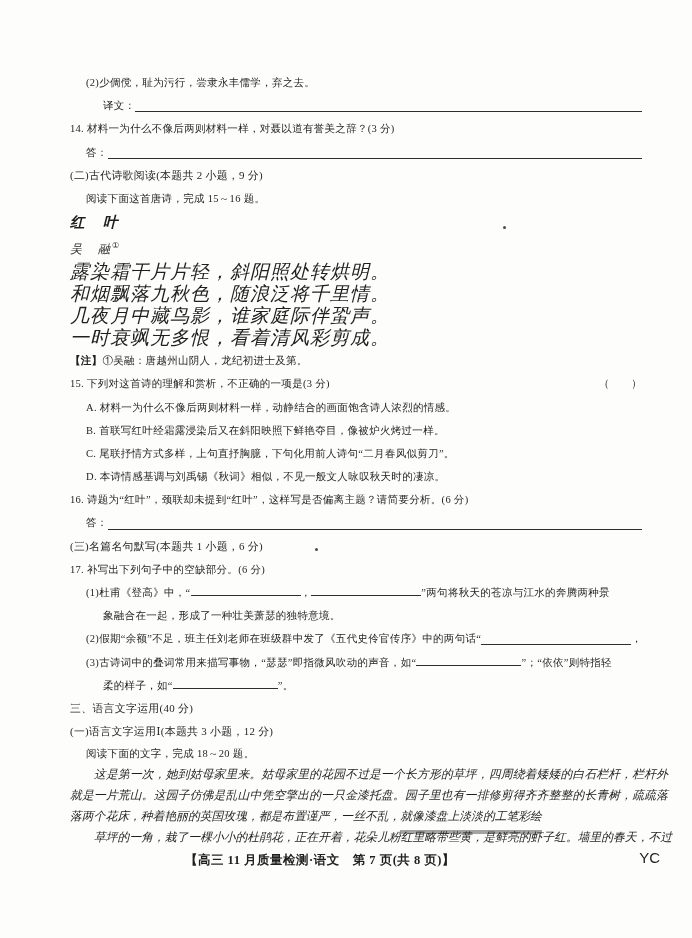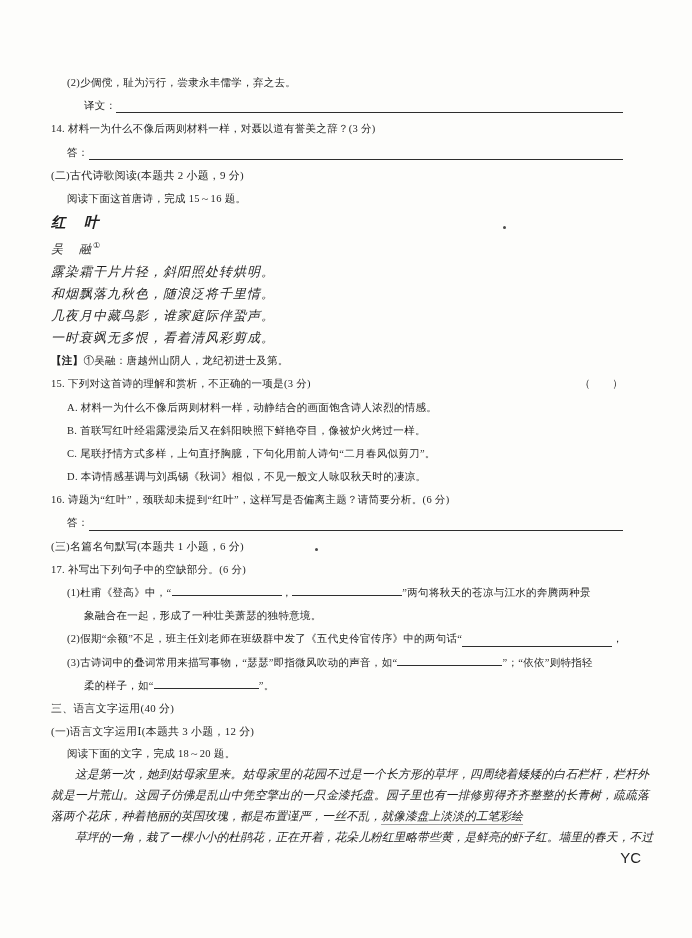--- a/index.html
+++ b/index.html
@@ -1,39 +1,39 @@
 <!DOCTYPE html>
 <html><head>
 <meta charset="utf-8">
 <style>
   *{margin:0;padding:0;box-sizing:border-box}
   html,body{background:#ffffff}
   body{font-family:"Liberation Serif","DejaVu Serif",serif;color:#1f1f1f}
   .page{position:relative;width:692px;height:938px;background:#fdfdfb;overflow:hidden;margin:0 auto}
-  .content{position:absolute;left:51px;top:71px;width:572px;font-size:10.5px;letter-spacing:.3px}
+  .content{position:absolute;left:70px;top:71px;width:572px;font-size:10.5px;letter-spacing:.3px}
   .l{line-height:23.2px;height:23.2px;white-space:nowrap}
   .b{font-weight:normal;font-size:10.9px}
   .ind1{padding-left:16px}
   .ind2{padding-left:33px}
-  .flexline{display:flex;align-items:flex-end}
+  .flexline{display:flex;align-items:center}
   .rule{flex:1;border-bottom:1px solid #2e2e2e;height:17px;margin-bottom:4px;min-width:40px}
   .bk{display:inline-block;border-bottom:1px solid #2e2e2e;height:12px;vertical-align:baseline}
   .bk110{width:110px}.bk105{width:105px}.bk128{width:128px}
   .qflex{display:flex}
   .qflex .sp{flex:1}
   .poem{text-align:left;font-style:italic}
   .poem .pt{font-weight:bold;font-size:14.5px;line-height:24px;letter-spacing:2px}
   .poem .pa{font-size:12px;line-height:23px;letter-spacing:2px}
-  .poem .pv{font-size:13px;line-height:22px;letter-spacing:1px}
+  .poem .pv{font-size:19px;line-height:22px;letter-spacing:1px}
   sup{font-size:8px;vertical-align:super;font-style:normal}
   .notelabel{font-weight:bold}
   .passage{width:598px;text-align:justify;font-style:italic;font-size:11.8px;line-height:20.8px;letter-spacing:0}
   .passage p{text-indent:24px;margin:0}
   .passage .p2{white-space:nowrap;text-align:center}
-  .underl{border-bottom:1px solid #a3a3a3;padding-bottom:1px}
+  .underl{border-bottom:4px solid #a3a3a3;padding-bottom:7px}
   .footer{position:relative;margin-top:4px;padding-right:72px;text-align:center;font-weight:bold;font-size:12.5px;letter-spacing:.5px}
   .yc{position:absolute;right:-18px;top:-3px;font-family:"Liberation Sans","DejaVu Sans",sans-serif;font-weight:normal;font-size:15px;letter-spacing:0}
   .speck{position:absolute;width:3px;height:3px;border-radius:50%;background:#4a4a4a}
 </style>
 </head>
 <body>
 
 <div class="page">
   <div class="speck" style="left:503px;top:226px"></div>
   <div class="speck" style="left:315px;top:548px"></div>
@@ -109,17 +109,18 @@
       <div class="l b">(一)语言文字运用Ⅰ(本题共 3 小题，12 分)</div>
       <div class="l ind1" style="height:21px;line-height:21px">阅读下面的文字，完成 18～20 题。</div>
 
       <div class="passage">
         <p><span>这是第一次，她到姑母家里来。姑母家里的花园不过是一个长方形的草坪，四周绕着矮矮的白石栏杆，栏杆外就是一片荒山。这园子仿佛是乱山中凭空擎出的一只金漆托盘。园子里也有一排修剪得齐齐整整的长青树，疏疏落落两个花床，种着艳丽的英国玫瑰，都是布置谨严，一丝不乱，</span><span class="underl">就像漆盘上淡淡的工笔彩绘</span></p>
         <p class="p2">草坪的一角，栽了一棵小小的杜鹃花，正在开着，花朵儿粉红里略带些黄，是鲜亮的虾子红。墙里的春天，不过</p>
       </div>
     </section>
 
     <div class="footer">
+      <span>【高三 11 月质量检测·语文　第 7 页(共 8 页)】</span>
       <span class="yc">YC</span>
     </div>
 
   </div>
 </div>
 
 </body></html>

